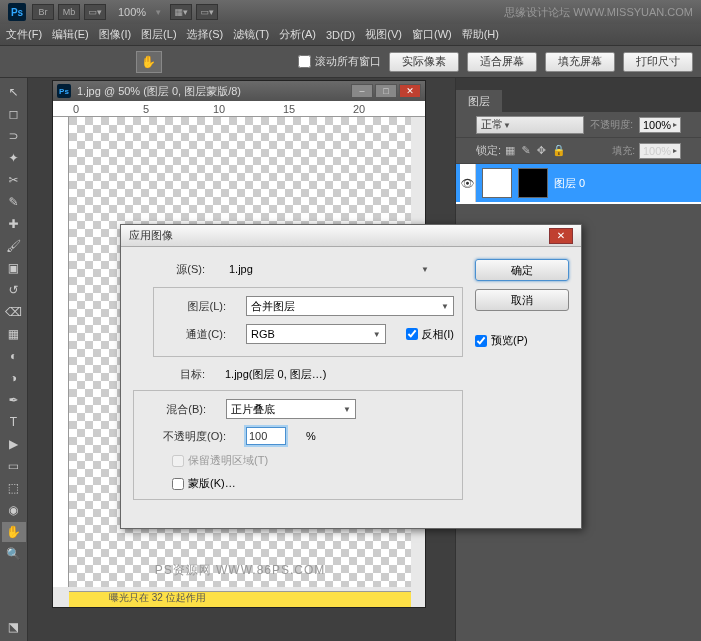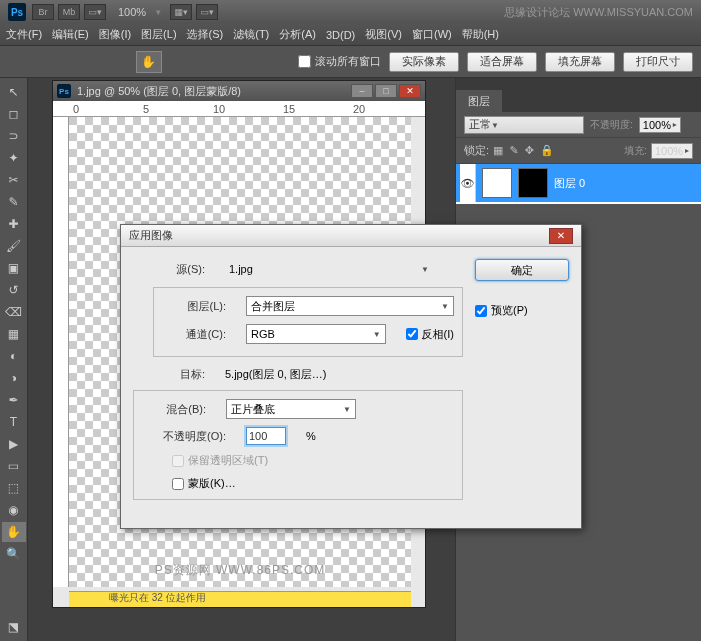--- a/index.html
+++ b/index.html
@@ -28,21 +28,21 @@
 .ruler-h{height:16px;background:#fff;border-bottom:1px solid #999;position:relative;font-size:8px;color:#555}
 .ruler-h span{position:absolute;top:2px}
 .ruler-v{width:16px;position:absolute;left:0;top:36px;bottom:20px;background:#fff;border-right:1px solid #999}
 .canvas-content{position:absolute;left:16px;top:36px;right:14px;bottom:20px;background:repeating-conic-gradient(#fff 0 25%,#ccc 0 50%) 0 0/16px 16px;overflow:hidden}
 .watermark{position:absolute;bottom:8px;left:50%;transform:translateX(-50%);color:#999;font-size:12px;letter-spacing:1px}
 .scrollbar-h{position:absolute;bottom:0;left:16px;right:14px;height:16px;background:#fde047;border-top:1px solid #999}
 .status{position:absolute;bottom:0;left:38px;color:#555;font-size:10px;padding:2px}
 .panels{width:246px;background:#535353;border-left:1px solid #333}
 .panel-tab{height:22px;background:#3a3a3a;display:flex;align-items:center}
 .panel-tab-label{background:#535353;padding:4px 12px;color:#ddd;font-size:11px}
-.panel-row{height:26px;display:flex;align-items:center;padding:0 8px;gap:6px;border-bottom:1px solid #444}
+.panel-row{height:26px;display:flex;align-items:center;padding:0 20px;gap:6px;border-bottom:1px solid #444}
 .blend-select{flex:1;max-width:120px;height:18px;background:linear-gradient(#ececec,#d8d8d8);border:1px solid #888;font-size:11px;padding:0 4px;color:#333}
 .panel-label{color:#999;font-size:10px}
 .pct-box{width:42px;height:16px;background:#ececec;border:1px solid #888;font-size:10px;display:flex;align-items:center;padding:0 3px;justify-content:space-between}
 .lock-row{color:#ccc;font-size:11px;gap:4px}
 .lock-icons{display:flex;gap:6px;color:#bbb;font-size:10px}
 .layer-list{background:#fff;height:40px}
 .layer-item{height:38px;background:#3399ff;display:flex;align-items:center;padding:0 4px;gap:6px;color:#fff}
 .layer-thumb{width:30px;height:30px;background:#fff;border:1px solid #666}
 .layer-thumb.mask{background:#000}
 .eye{width:16px;text-align:center;color:#333;background:#fff;height:100%;display:flex;align-items:center;justify-content:center;border-right:1px solid #ccc}
@@ -226,21 +226,21 @@
               <span class="arrow">▼</span>
             </div>
           <label class="check">
               <input type="checkbox" checked="" style="">
               <span>反相(I)</span>
             </label>
         </div>
       </div>
       <div class="field-row" style="margin-top:10px">
         <div class="field-label">目标:</div>
-        <span>5.jpg(图层 0, 图层…)</span>
+        <span>1.jpg(图层 0, 图层…)</span>
       </div>
       <div style="border:1px solid #bbb;padding:8px 8px 8px 0;margin-left:0">
         <div class="field-row">
           <div class="field-label">混合(B):</div>
           <div class="field-select" style="max-width:130px">
               <span>正片叠底</span>
               <span class="arrow">▼</span>
             </div>
         </div>
         <div class="field-row">
@@ -259,19 +259,20 @@
             <div style="width:18px"></div>
             <label class="check">
               <input type="checkbox" style="">
               <span>蒙版(K)…</span>
             </label>
           </div>
       </div>
     </div>
     <div class="dlg-side">
       <div class="dlg-btn primary">确定</div>
+      <div class="dlg-btn">取消</div>
       <label class="check" style="margin-top:14px">
           <input type="checkbox" checked="" style="">
           <span>预览(P)</span>
         </label>
     </div>
   </div>
 </div>
 
 </body></html>

